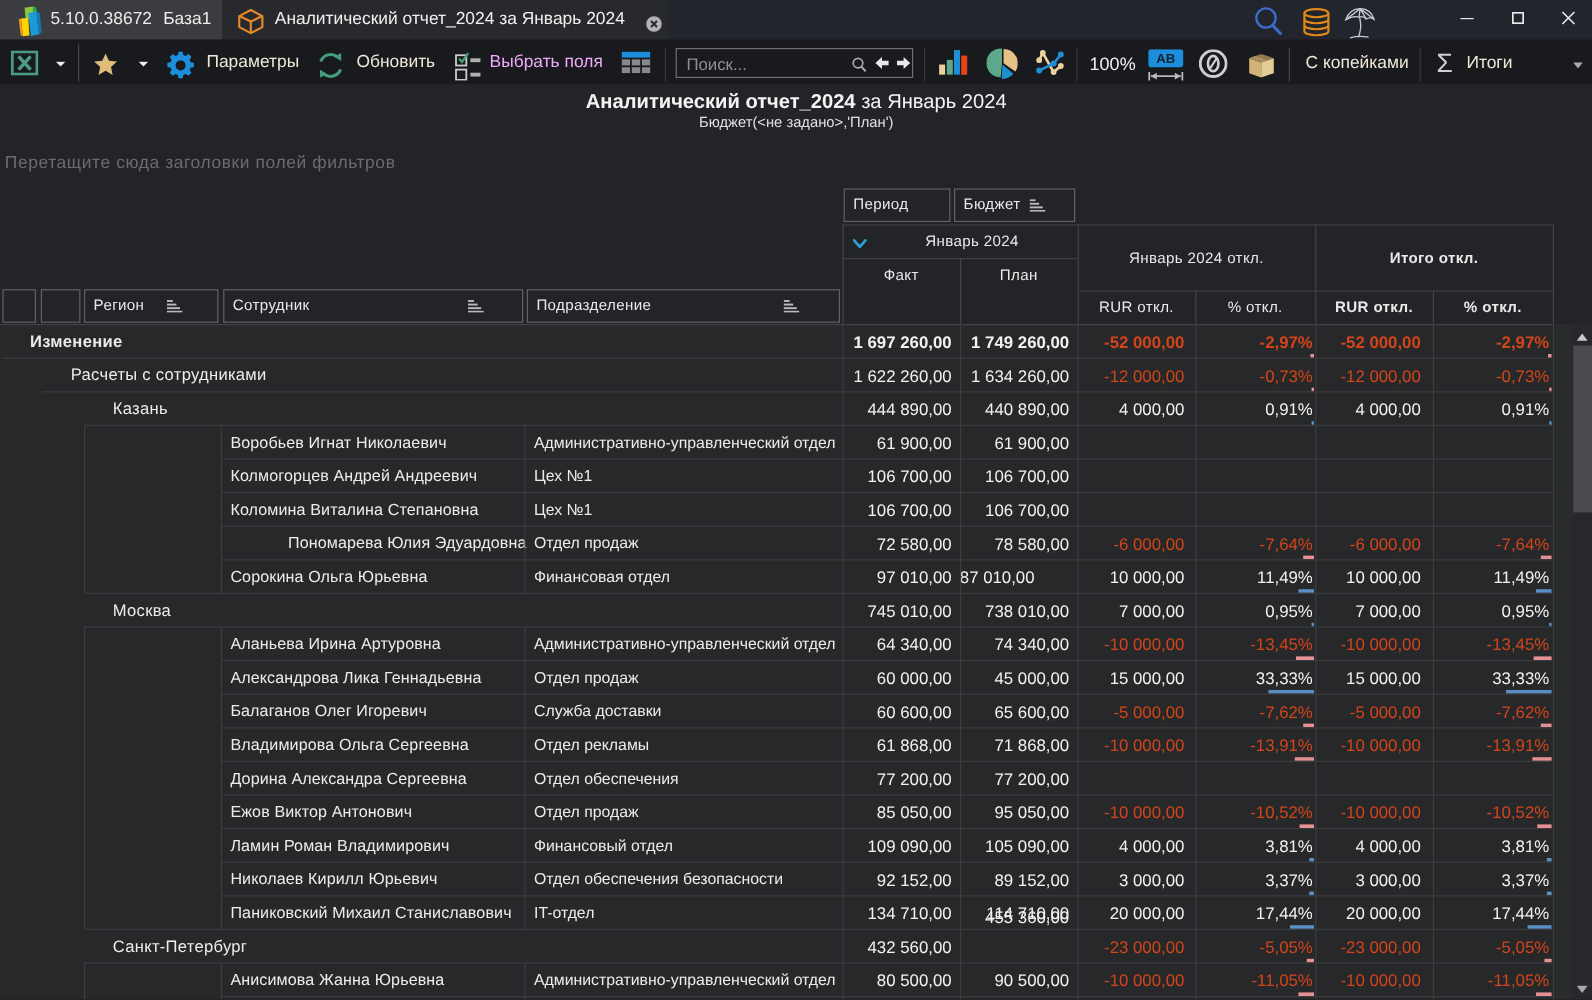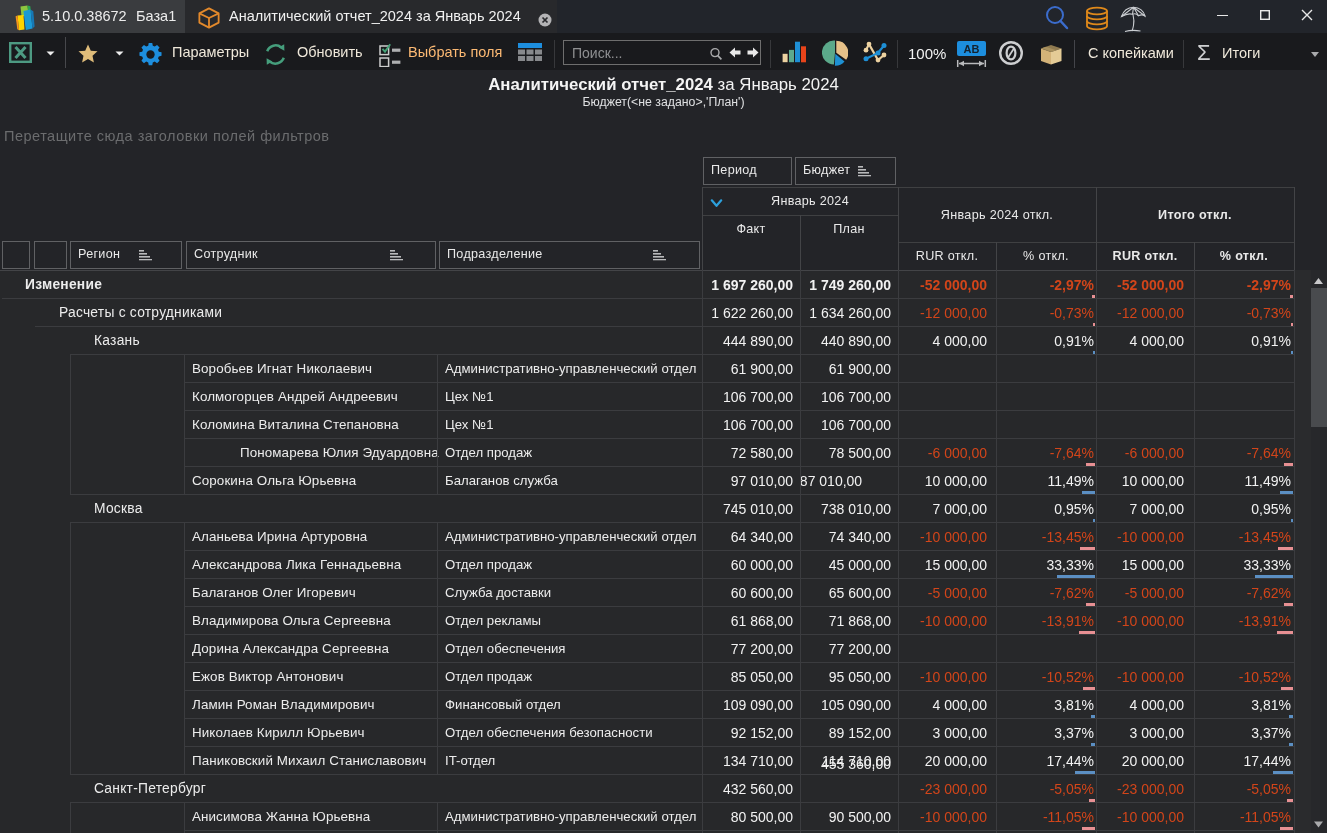--- a/index.html
+++ b/index.html
@@ -92,21 +92,21 @@
 <polygon points="3.8,22.8 3.6,16.2 9.4,19.4" fill="#459e7c"></polygon>
 </svg>
 <div class="t" style="position:absolute;left:297px;top:44px;font-size:14.5px;color:#efe8da">Обновить</div>
 <svg style="position:absolute;left:377px;top:40px" width="27" height="27" viewBox="0 0 27 27">
 <rect x="3" y="6" width="8.6" height="8.6" fill="none" stroke="#cdcdcd" stroke-width="1.5"></rect>
 <rect x="3" y="18" width="8.6" height="8.6" fill="none" stroke="#cdcdcd" stroke-width="1.5"></rect>
 <path d="M5.5 8.8 L8 11.6 L13.2 4.2" fill="none" stroke="#44a177" stroke-width="1.9"></path>
 <rect x="15" y="8.6" width="8.4" height="3.2" fill="#aeafb1"></rect>
 <rect x="15" y="20.6" width="8.4" height="3.2" fill="#aeafb1"></rect>
 </svg>
-<div class="t" style="position:absolute;left:408px;top:44px;font-size:14.5px;color:#fdba74">Выбрать поля</div>
+<div class="t" style="position:absolute;left:408px;top:44px;font-size:14.5px;color:#f0abfc">Выбрать поля</div>
 <svg style="position:absolute;left:518px;top:43px" width="24" height="18" viewBox="0 0 24 18">
 <rect x="0" y="0" width="24" height="5" fill="#1d8ede"></rect>
 <g fill="#87898c">
 <rect x="0" y="6.5" width="7" height="5"></rect>
       <rect x="8.5" y="6.5" width="7" height="5"></rect>
       <rect x="17" y="6.5" width="7" height="5"></rect>
 <rect x="0" y="13" width="7" height="5"></rect>
       <rect x="8.5" y="13" width="7" height="5"></rect>
       <rect x="17" y="13" width="7" height="5"></rect>
 </g>
@@ -301,30 +301,30 @@
 <div class="t num" style="left:771px;top:389px;width:120px;text-align:right;">106 700,00</div>
 <div style="position:absolute;left:184px;top:410px;width:1110px;height:1px;background:#3b3c3f"></div>
 <div class="t nm" style="position:absolute;left:192px;top:417px;">Коломина Виталина Степановна</div>
 <div class="lbl" style="position:absolute;left:445px;top:417px;font-size:13.2px;letter-spacing:0px">Цех №1</div>
 <div class="t num" style="left:673px;top:417px;width:120px;text-align:right;">106 700,00</div>
 <div class="t num" style="left:771px;top:417px;width:120px;text-align:right;">106 700,00</div>
 <div style="position:absolute;left:184px;top:438px;width:1110px;height:1px;background:#3b3c3f"></div>
 <div class="t nm" style="position:absolute;left:192px;top:445px;margin-left:48px;">Пономарева Юлия Эдуардовна</div>
 <div class="lbl" style="position:absolute;left:445px;top:445px;font-size:13.2px;letter-spacing:0px">Отдел продаж</div>
 <div class="t num" style="left:673px;top:445px;width:120px;text-align:right;">72 580,00</div>
-<div class="t num" style="left:771px;top:445px;width:120px;text-align:right;">78 500,00</div>
+<div class="t num" style="left:771px;top:445px;width:120px;text-align:right;">78 580,00</div>
 <div class="t num neg" style="left:867px;top:445px;width:120px;text-align:right;">-6 000,00</div>
 <div class="t num neg" style="left:974px;top:445px;width:120px;text-align:right;">-7,64%</div>
 <div style="position:absolute;left:1086px;top:463px;width:9px;height:3px;background:#e79093"></div>
 <div class="t num neg" style="left:1064px;top:445px;width:120px;text-align:right;">-6 000,00</div>
 <div class="t num neg" style="left:1171px;top:445px;width:120px;text-align:right;">-7,64%</div>
 <div style="position:absolute;left:1284px;top:463px;width:9px;height:3px;background:#e79093"></div>
 <div style="position:absolute;left:184px;top:466px;width:1110px;height:1px;background:#3b3c3f"></div>
 <div class="t nm" style="position:absolute;left:192px;top:473px;">Сорокина Ольга Юрьевна</div>
-<div class="lbl" style="position:absolute;left:445px;top:473px;font-size:13.2px;letter-spacing:0px">Балаганов служба</div>
+<div class="lbl" style="position:absolute;left:445px;top:473px;font-size:13.2px;letter-spacing:0px">Финансовая отдел</div>
 <div class="t num" style="left:673px;top:473px;width:120px;text-align:right;">97 010,00</div>
 <div class="t num" style="left:771px;top:473px;width:120px;text-align:center;">87 010,00</div>
 <div class="t num" style="left:867px;top:473px;width:120px;text-align:right;">10 000,00</div>
 <div class="t num" style="left:974px;top:473px;width:120px;text-align:right;">11,49%</div>
 <div style="position:absolute;left:1082px;top:491px;width:13px;height:3px;background:#5b8fc3"></div>
 <div class="t num" style="left:1064px;top:473px;width:120px;text-align:right;">10 000,00</div>
 <div class="t num" style="left:1171px;top:473px;width:120px;text-align:right;">11,49%</div>
 <div style="position:absolute;left:1280px;top:491px;width:13px;height:3px;background:#5b8fc3"></div>
 <div style="position:absolute;left:70px;top:494px;width:1224px;height:1px;background:#3b3c3f"></div>
 <div class="lbl" style="position:absolute;left:94px;top:501px;font-weight:normal">Москва</div>

